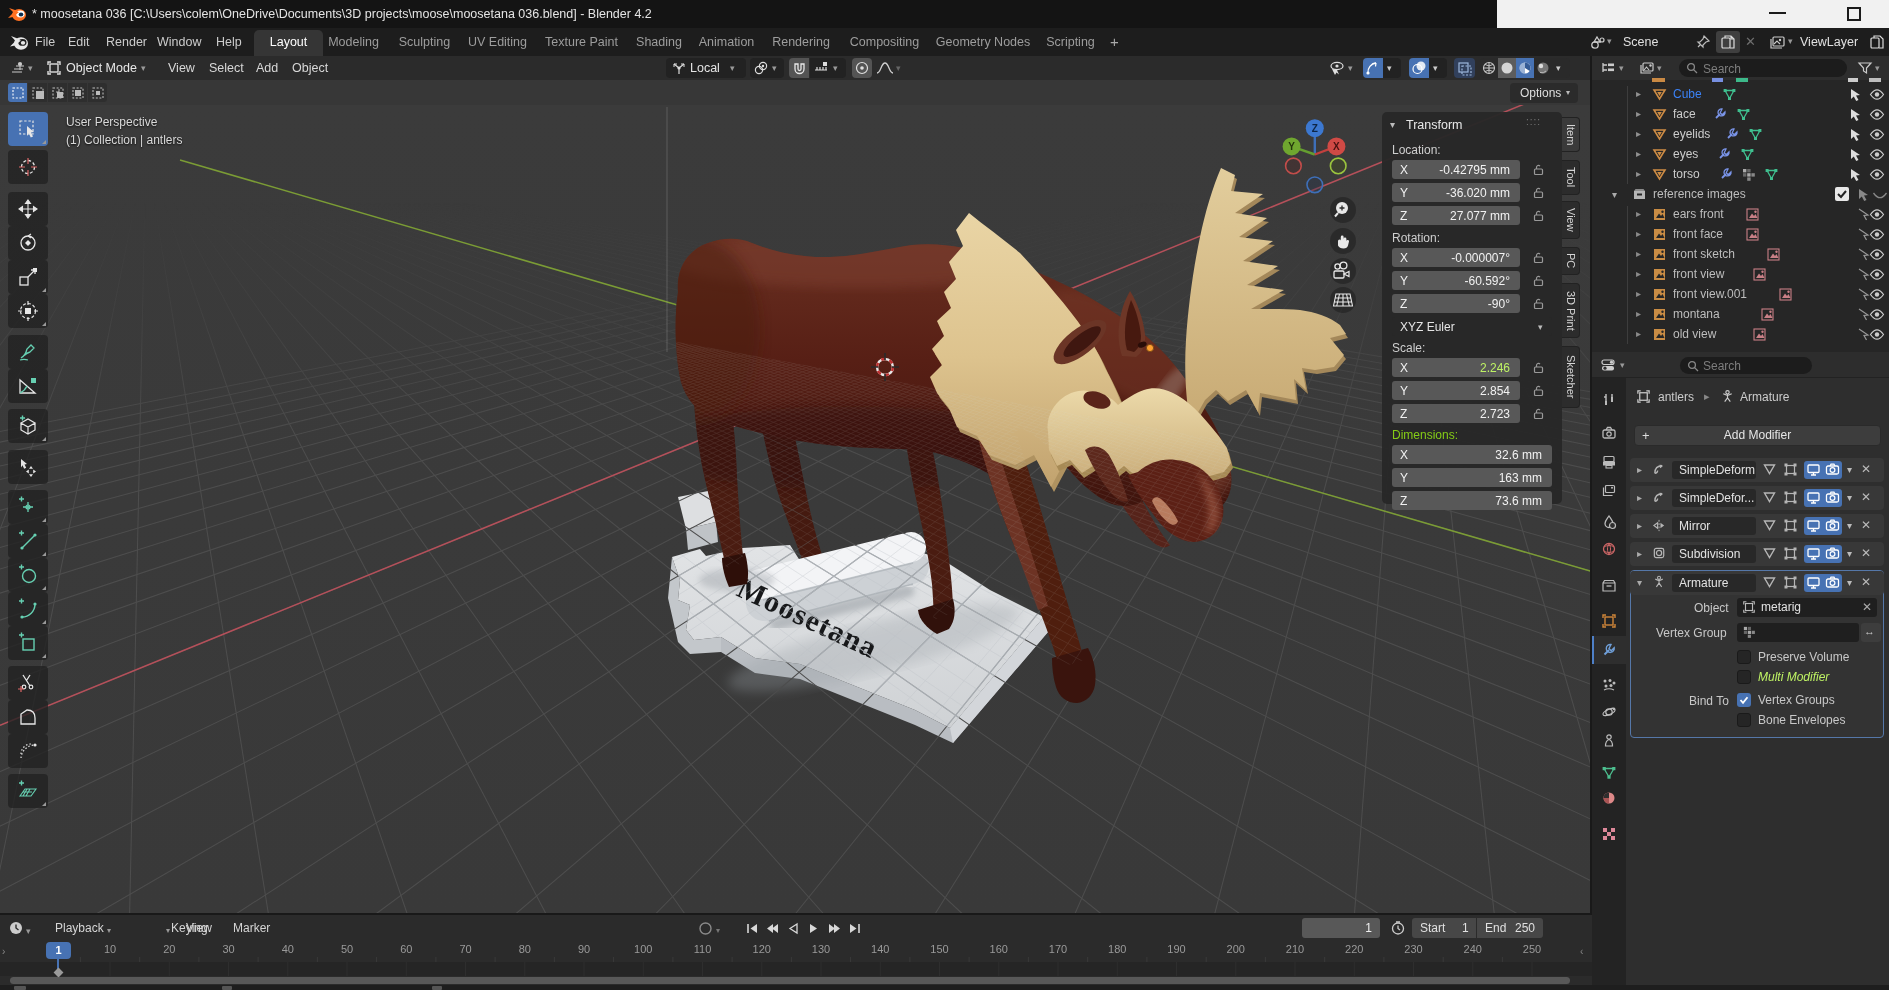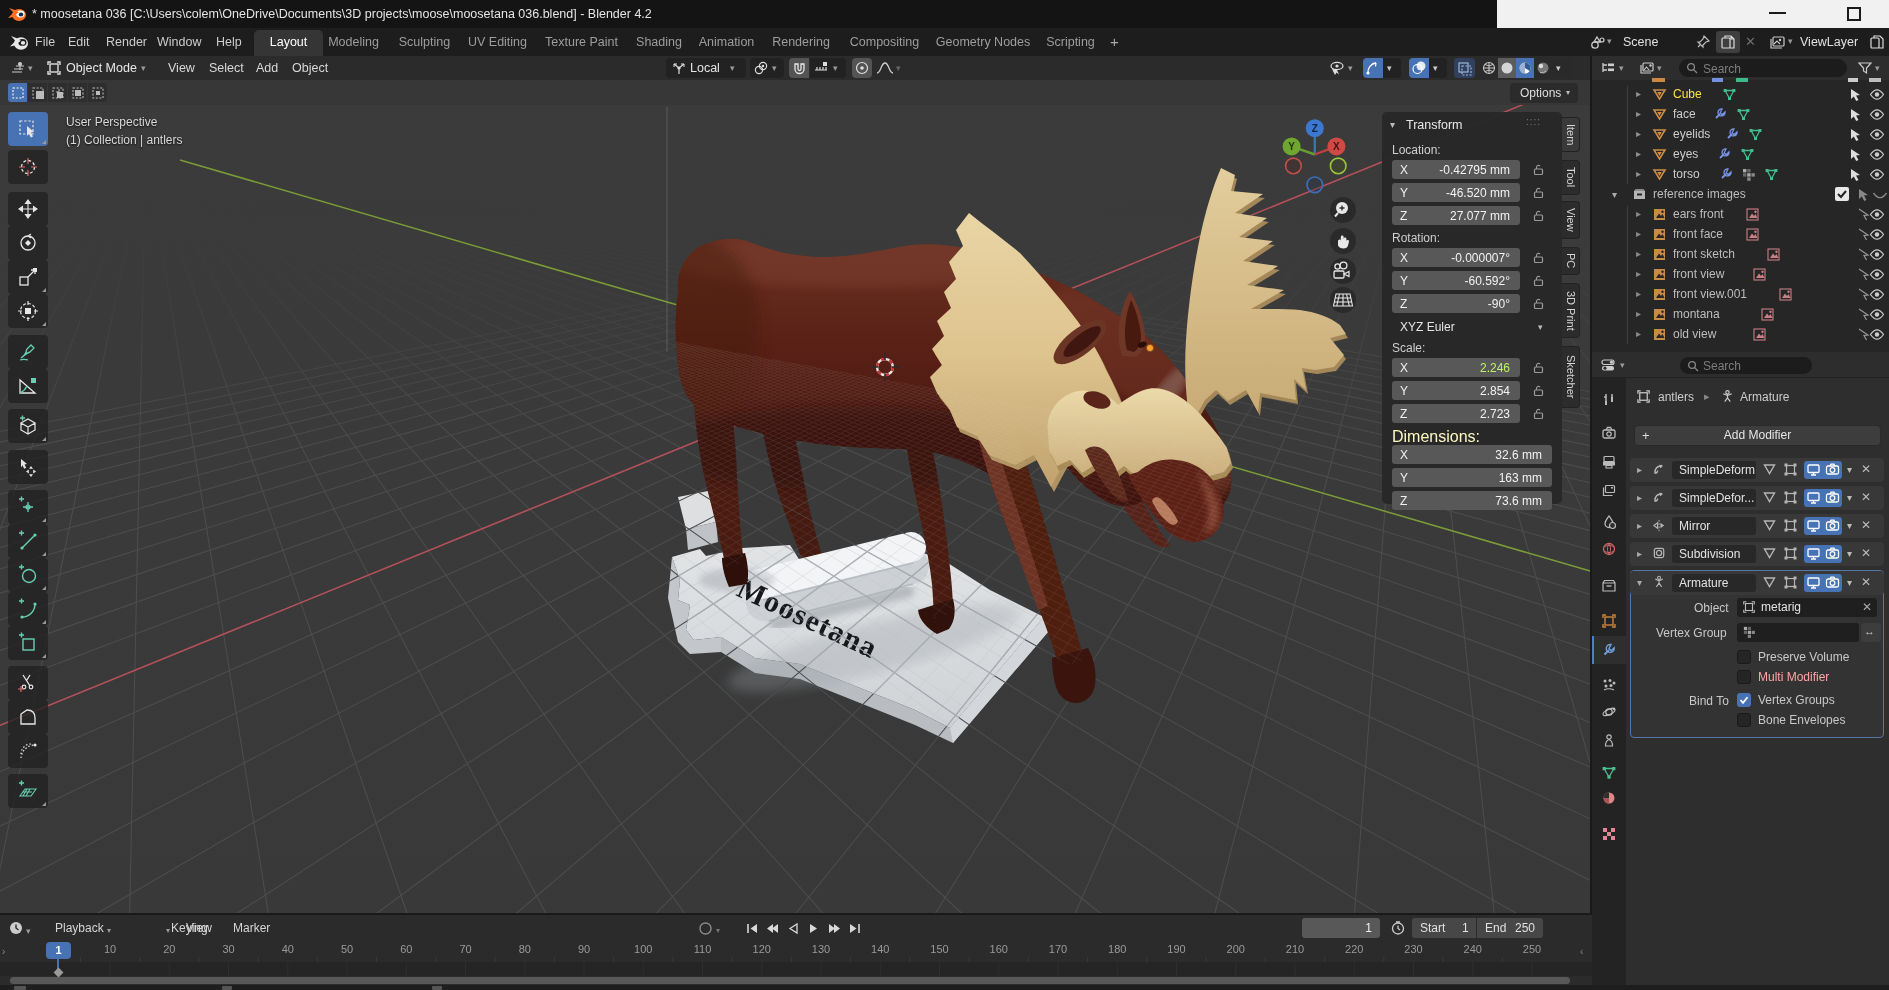--- a/index.html
+++ b/index.html
@@ -548,21 +548,21 @@
 <div class="txt" style="left:1392px;top:143px;font-size:12px;color:#cfcfcf;">Location:</div>
 <div class="abs" style="left:1392px;top:160px;width:128px;height:19px;background:#585858;border-radius:3px;"></div>
 <div class="txt" style="left:1400px;top:163px;font-size:12px;color:#f2f2f2;">X</div>
 <div class="abs" style="left:1392px;top:163px;width:118px;text-align:right;font-size:12px;color:#f2f2f2;white-space:nowrap;">-0.42795 mm</div>
 <svg class="icon" style="left:1532px;top:163px" width="13" height="13" viewBox="0 0 13 13">
       <rect x="2.5" y="6" width="8" height="5.5" rx="1" fill="none" stroke="#999" stroke-width="1.2"></rect>
       <path d="M4.5,6 V4.5 a2,2 0 0 1 3.5,-1.4" fill="none" stroke="#999" stroke-width="1.2"></path>
     </svg>
 <div class="abs" style="left:1392px;top:183px;width:128px;height:19px;background:#585858;border-radius:3px;"></div>
 <div class="txt" style="left:1400px;top:186px;font-size:12px;color:#f2f2f2;">Y</div>
-<div class="abs" style="left:1392px;top:186px;width:118px;text-align:right;font-size:12px;color:#f2f2f2;white-space:nowrap;">-46.520 mm</div>
+<div class="abs" style="left:1392px;top:186px;width:118px;text-align:right;font-size:12px;color:#f2f2f2;white-space:nowrap;">-36.020 mm</div>
 <svg class="icon" style="left:1532px;top:186px" width="13" height="13" viewBox="0 0 13 13">
       <rect x="2.5" y="6" width="8" height="5.5" rx="1" fill="none" stroke="#999" stroke-width="1.2"></rect>
       <path d="M4.5,6 V4.5 a2,2 0 0 1 3.5,-1.4" fill="none" stroke="#999" stroke-width="1.2"></path>
     </svg>
 <div class="abs" style="left:1392px;top:206px;width:128px;height:19px;background:#585858;border-radius:3px;"></div>
 <div class="txt" style="left:1400px;top:209px;font-size:12px;color:#f2f2f2;">Z</div>
 <div class="abs" style="left:1392px;top:209px;width:118px;text-align:right;font-size:12px;color:#f2f2f2;white-space:nowrap;">27.077 mm</div>
 <svg class="icon" style="left:1532px;top:209px" width="13" height="13" viewBox="0 0 13 13">
       <rect x="2.5" y="6" width="8" height="5.5" rx="1" fill="none" stroke="#999" stroke-width="1.2"></rect>
       <path d="M4.5,6 V4.5 a2,2 0 0 1 3.5,-1.4" fill="none" stroke="#999" stroke-width="1.2"></path>
@@ -607,21 +607,21 @@
       <rect x="2.5" y="6" width="8" height="5.5" rx="1" fill="none" stroke="#999" stroke-width="1.2"></rect>
       <path d="M4.5,6 V4.5 a2,2 0 0 1 3.5,-1.4" fill="none" stroke="#999" stroke-width="1.2"></path>
     </svg>
 <div class="abs" style="left:1392px;top:404px;width:128px;height:19px;background:#585858;border-radius:3px;"></div>
 <div class="txt" style="left:1400px;top:407px;font-size:12px;color:#f2f2f2;">Z</div>
 <div class="abs" style="left:1392px;top:407px;width:118px;text-align:right;font-size:12px;color:#f2f2f2;white-space:nowrap;">2.723</div>
 <svg class="icon" style="left:1532px;top:407px" width="13" height="13" viewBox="0 0 13 13">
       <rect x="2.5" y="6" width="8" height="5.5" rx="1" fill="none" stroke="#999" stroke-width="1.2"></rect>
       <path d="M4.5,6 V4.5 a2,2 0 0 1 3.5,-1.4" fill="none" stroke="#999" stroke-width="1.2"></path>
     </svg>
-<div class="txt" style="left:1392px;top:428px;font-size:16px;color:#fef9c3;">Dimensions:</div>
+<div class="txt" style="left:1392px;top:428px;font-size:12px;color:#84cc16;">Dimensions:</div>
 <div class="abs" style="left:1392px;top:445px;width:160px;height:19px;background:#585858;border-radius:3px;"></div>
 <div class="txt" style="left:1400px;top:448px;font-size:12px;color:#f2f2f2;">X</div>
 <div class="abs" style="left:1392px;top:448px;width:150px;text-align:right;font-size:12px;color:#f2f2f2;white-space:nowrap;">32.6 mm</div>
 <div class="abs" style="left:1392px;top:468px;width:160px;height:19px;background:#585858;border-radius:3px;"></div>
 <div class="txt" style="left:1400px;top:471px;font-size:12px;color:#f2f2f2;">Y</div>
 <div class="abs" style="left:1392px;top:471px;width:150px;text-align:right;font-size:12px;color:#f2f2f2;white-space:nowrap;">163 mm</div>
 <div class="abs" style="left:1392px;top:491px;width:160px;height:19px;background:#585858;border-radius:3px;"></div>
 <div class="txt" style="left:1400px;top:494px;font-size:12px;color:#f2f2f2;">Z</div>
 <div class="abs" style="left:1392px;top:494px;width:150px;text-align:right;font-size:12px;color:#f2f2f2;white-space:nowrap;">73.6 mm</div>
 <div class="abs" style="left:1562px;top:117px;width:18px;height:35px;background:#3a3a3a;border-radius:0 4px 4px 0;border:1px solid #222;border-left:none;"></div>
@@ -672,21 +672,21 @@
 <div class="abs" style="left:1736px;top:78px;width:12px;height:4px;background:#3fbf8f;opacity:0.8;"></div>
 <div class="abs" style="left:1848px;top:78px;width:10px;height:4px;background:#ddd;opacity:0.7;"></div>
 <div class="abs" style="left:1869px;top:78px;width:12px;height:4px;background:#ccc;opacity:0.7;"></div>
 <div class="abs" style="left:1627px;top:86px;width:1px;height:98px;background:#3d3d3d;"></div>
 <div class="abs" style="left:1627px;top:206px;width:1px;height:138px;background:#3d3d3d;"></div>
 <div class="txt" style="left:1636px;top:88px;font-size:10px;color:#909090;">▸</div>
 <svg class="icon" style="left:1652px;top:87px" width="15" height="15" viewBox="0 0 15 15">
       <path d="M2,3 h11 l-5.5,9 Z" fill="none" stroke="#cf8d45" stroke-width="1.6"></path>
       <path d="M5.2,5 h4.6 l-2.3,4 Z" fill="#cf8d45"></path>
     </svg>
-<div class="txt" style="left:1673px;top:87px;font-size:12px;color:#fde047;">Cube</div>
+<div class="txt" style="left:1673px;top:87px;font-size:12px;color:#3b82f6;">Cube</div>
 <svg class="icon" style="left:1722px;top:87px" width="15" height="15" viewBox="0 0 15 15">
       <path d="M3,3.5 h9 l-4.5,8 Z" fill="none" stroke="#3fbf8f" stroke-width="1.3"></path>
       <rect x="1.6" y="2" width="3" height="3" fill="#3fbf8f"></rect>
       <rect x="10.4" y="2" width="3" height="3" fill="#3fbf8f"></rect>
       <rect x="6" y="10" width="3" height="3" fill="#3fbf8f"></rect>
     </svg>
 <svg class="icon" style="left:1848px;top:87px" width="15" height="15" viewBox="0 0 15 15">
       <path d="M3,2 l9,6 -4,0.5 2.5,4.5 -2.3,1 -2.4,-4.6 -2.8,2.6 Z" fill="#ddd"></path>
     </svg>
 <svg class="icon" style="left:1869px;top:87px" width="16" height="15" viewBox="0 0 16 15">
@@ -1222,21 +1222,21 @@
       <rect x="2" y="6.2" width="3.4" height="3.4" fill="#666"></rect>
       <rect x="6.2" y="6.2" width="3.4" height="3.4" fill="#aaa"></rect>
       <rect x="10.4" y="6.2" width="3.4" height="3.4" fill="#888"></rect>
       <rect x="6.2" y="10.4" width="3.4" height="3.4" fill="#888"></rect>
     </svg>
 <div class="abs" style="left:1861px;top:623px;width:20px;height:19px;background:#3d3d3d;border-radius:3px;"></div>
 <div class="txt" style="left:1864px;top:625px;font-size:11px;color:#ccc;">↔</div>
 <div class="abs" style="left:1737px;top:650px;width:14px;height:14px;background:#252525;border:1px solid #1a1a1a;border-radius:3px;"></div>
 <div class="txt" style="left:1758px;top:650px;font-size:12px;color:#c8c8c8;">Preserve Volume</div>
 <div class="abs" style="left:1737px;top:670px;width:14px;height:14px;background:#252525;border:1px solid #1a1a1a;border-radius:3px;"></div>
-<div class="txt" style="left:1758px;top:670px;font-size:12px;color:#fca5a5;">Multi Modifier</div>
+<div class="txt" style="left:1758px;top:670px;font-size:12px;color:#bef264;font-style:italic;">Multi Modifier</div>
 <div class="txt" style="left:1689px;top:694px;font-size:12px;color:#c8c8c8;">Bind To</div>
 <div class="abs" style="left:1737px;top:693px;width:14px;height:14px;background:#4772b3;border-radius:3px;"></div>
 <svg class="icon" style="left:1738px;top:694px" width="12" height="12" viewBox="0 0 12 12">
       <path d="M2.5,6 l2.5,2.8 4.5,-5.6" fill="none" stroke="#fff" stroke-width="1.8"></path>
     </svg>
 <div class="txt" style="left:1758px;top:693px;font-size:12px;color:#c8c8c8;">Vertex Groups</div>
 <div class="abs" style="left:1737px;top:713px;width:14px;height:14px;background:#252525;border:1px solid #1a1a1a;border-radius:3px;"></div>
 <div class="txt" style="left:1758px;top:713px;font-size:12px;color:#c8c8c8;">Bone Envelopes</div>
 <div class="abs" style="left:0;top:913px;width:1592px;height:2px;background:#191919;"></div>
 <div class="abs" style="left:0;top:915px;width:1592px;height:26px;background:#2b2b2b;"></div>

